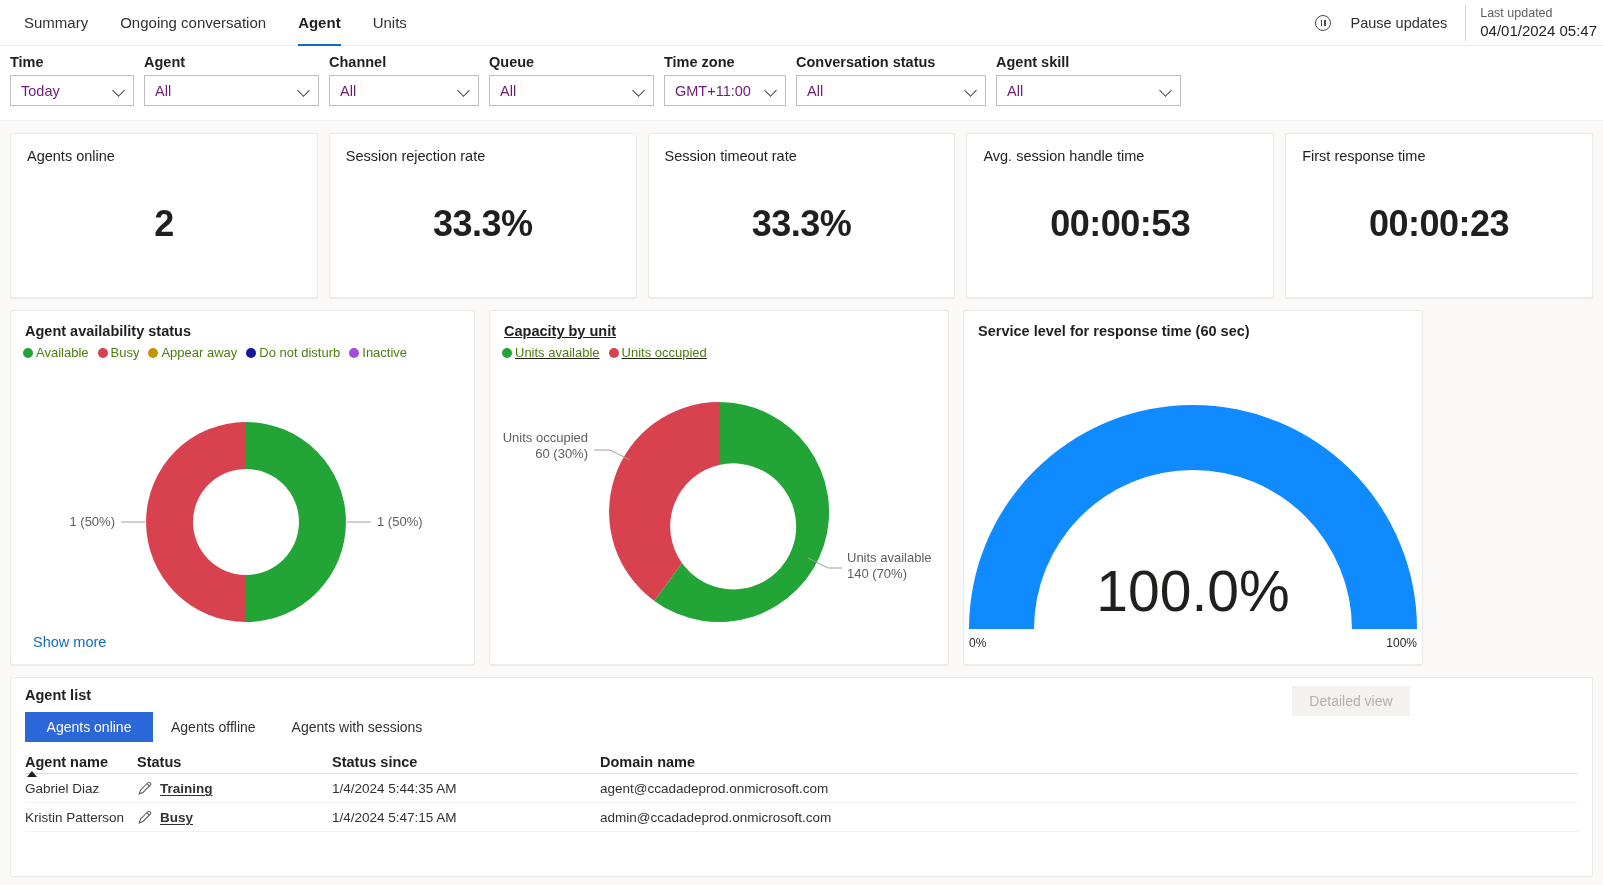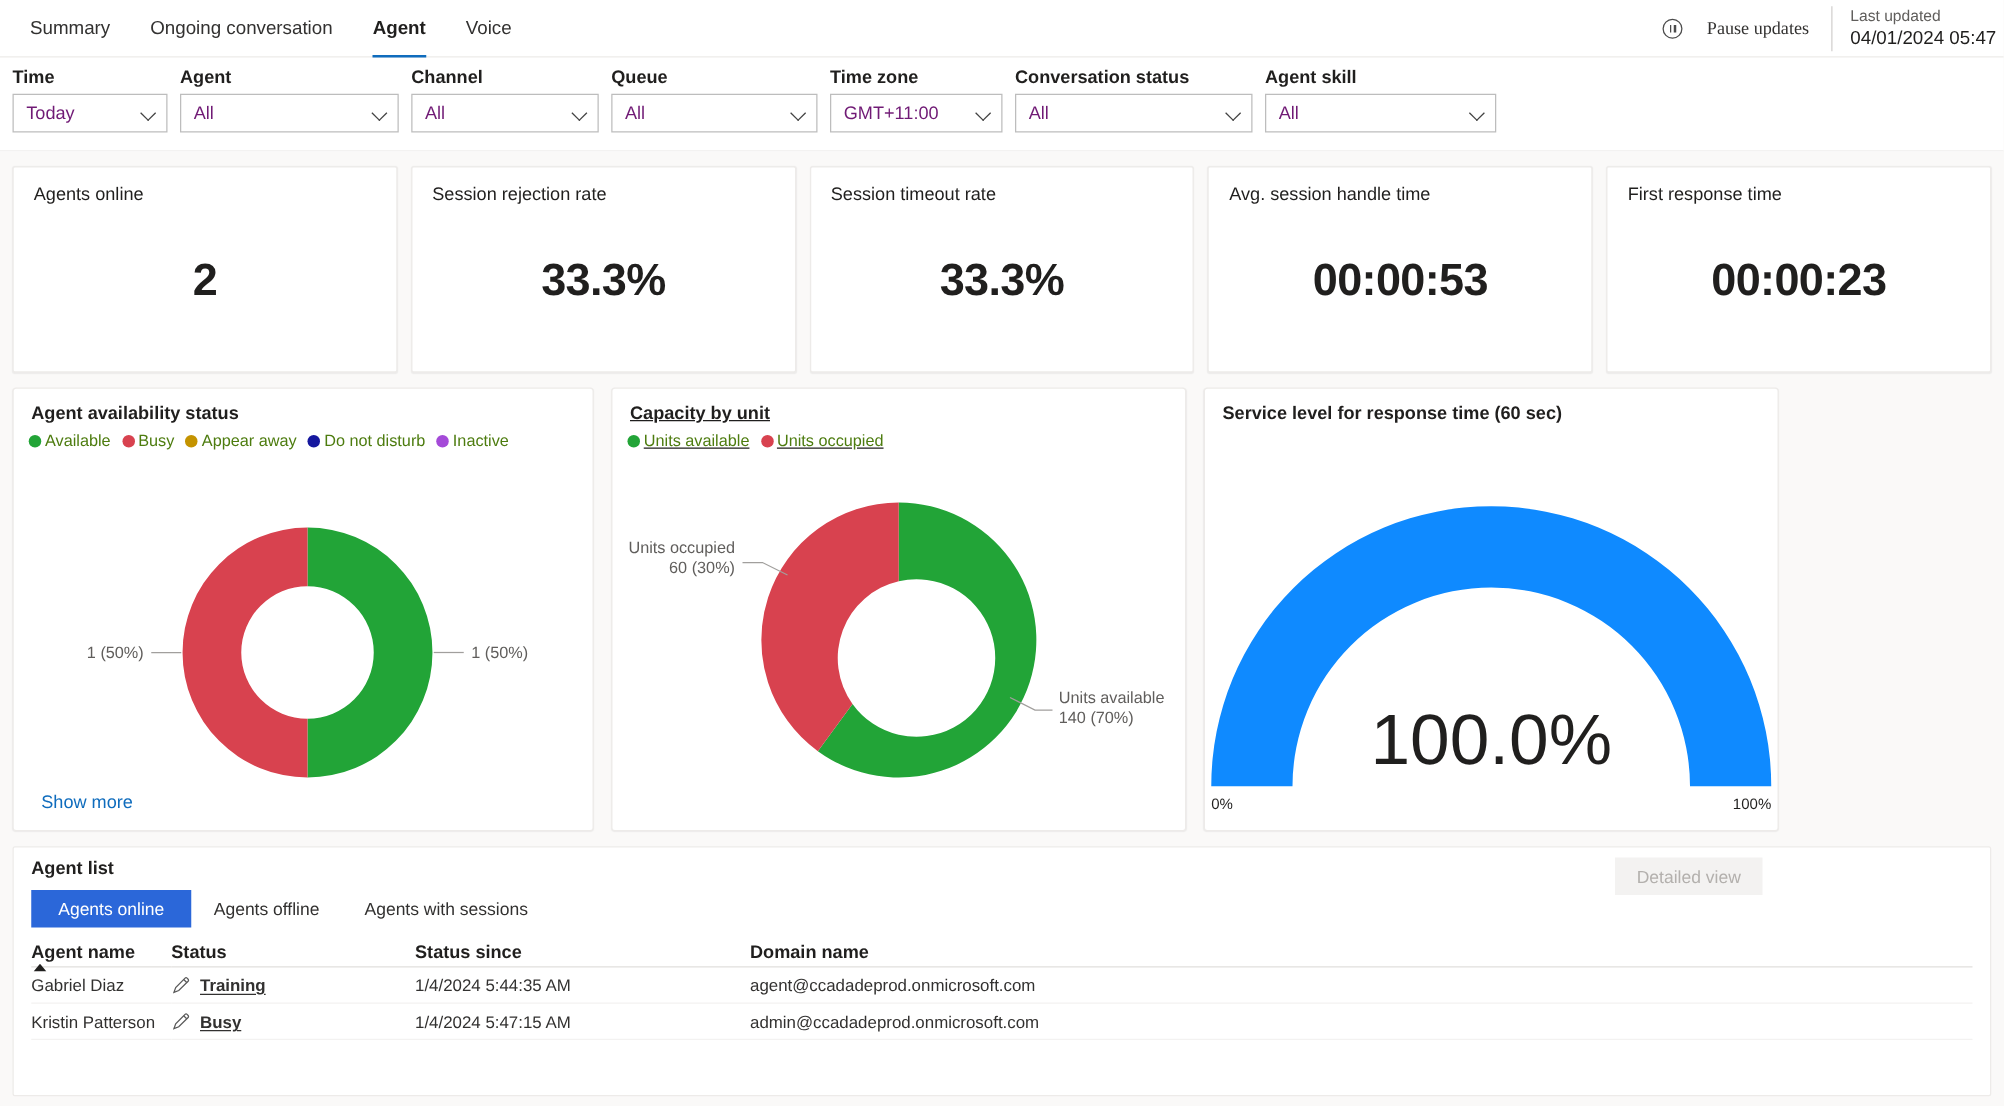--- a/index.html
+++ b/index.html
@@ -45,21 +45,20 @@
     right: 0; top: 0;
     height: 46px;
     display: flex;
     align-items: center;
   }
   .pause {
     display: flex; align-items: center; gap: 19px;
     font-size: 14.5px; color: #323130;
     cursor: pointer;
     padding-right: 18px;
-    font-family: Liberation Serif, serif;
   }
   .pause-ico {
     width: 16px; height: 16px;
     border: 1.3px solid #4b4b4b;
     border-radius: 50%;
     display: flex; align-items: center; justify-content: center;
     gap: 2px;
   }
   .pause-ico i { display: block; width: 1.6px; height: 6px; background: #4b4b4b; }
   .divider-v { width: 1px; height: 36px; background: #d2d0ce; }
@@ -104,21 +103,21 @@
     position: absolute; left: 0; top: 1px;
     width: 8px; height: 8px;
     border-right: 1.4px solid #424242;
     border-bottom: 1.4px solid #424242;
     transform: rotate(45deg);
   }
   .w-time { width: 124px; }
   .w-agent { width: 175px; }
   .w-channel { width: 150px; }
   .w-queue { width: 165px; }
-  .w-tz { width: 138px; }
+  .w-tz { width: 122px; }
   .w-status { width: 190px; }
   .w-skill { width: 185px; }
 
   
   .kpirow {
     display: flex;
     gap: 11px;
     padding: 12px 10px 0 10px;
   }
   .kpi {
@@ -244,21 +243,21 @@
     <div class="tab">
         <span>Summary</span>
       </div>
     <div class="tab">
         <span>Ongoing conversation</span>
       </div>
     <div class="tab active">
         <span>Agent</span>
       </div>
     <div class="tab">
-        <span>Voice</span>
+        <span>Units</span>
       </div>
   </div>
 
   <div class="topright">
     <div class="pause">
       <span class="pause-ico">
           <i></i>
           <i></i>
         </span>
       <span>Pause updates</span>

